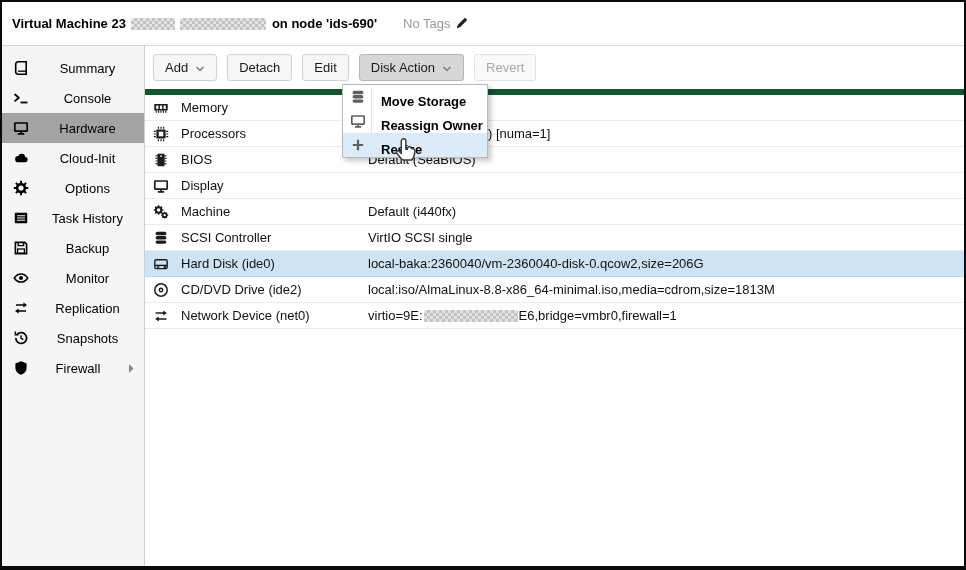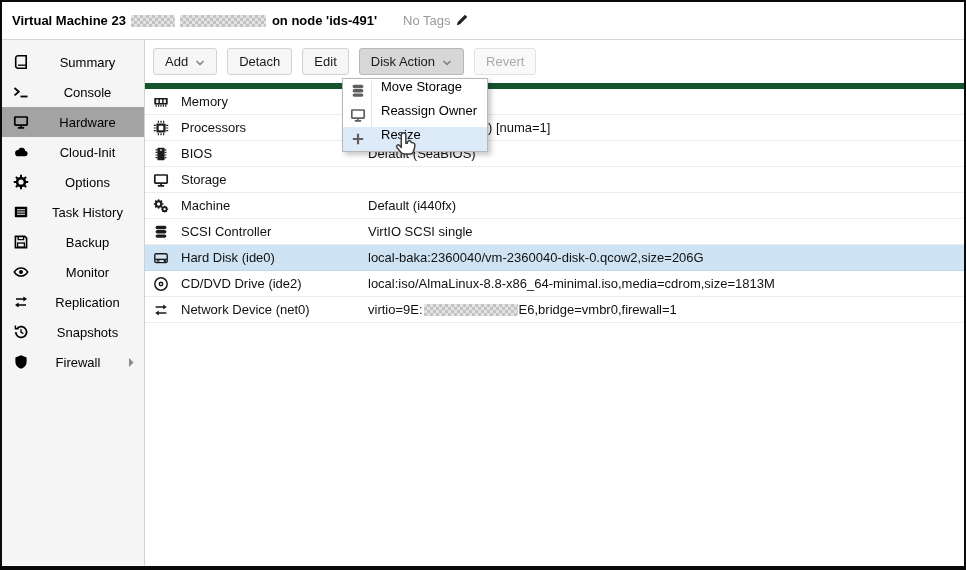--- a/index.html
+++ b/index.html
@@ -7,21 +7,21 @@
   body {
     font-family: "Liberation Sans", "DejaVu Sans", sans-serif;
     font-size: 13px; color: #111;
     background: #fff;
     border: 2px solid #0a0a0a;
     border-bottom-width: 4px;
     position: relative; overflow: hidden;
   }
   
   .titlebar {
-    height: 38px; background: #fff; border-bottom: 1px solid #d6d6d6;
+    height: 44px; background: #fff; border-bottom: 1px solid #d6d6d6;
     display: flex; align-items: center; padding: 16px 10px; white-space: nowrap;
   }
   .title-seg { font-weight: 700; font-size: 13px; color: #000; }
   .redact {
     display: inline-block; height: 12px; border-radius: 1px;
     background: repeating-conic-gradient(#c3c3c3 0% 25%, #e3e3e3 0% 50%) 0 0 / 6px 6px;
   }
   .redact.r-title-1 { width: 44px; margin: 0 5px; }
   .redact.r-title-2 { width: 86px; margin-right: 6px; }
   .redact.r-mac { width: 94px; height: 12px; margin: 0 1px; align-self: center; }
@@ -67,40 +67,40 @@
   .menu {
     position: absolute; left: 197px; top: 38px; width: 146px;
     background: #fff; border: 1px solid #b9b9b9;
     box-shadow: 3px 3px 5px rgba(0,0,0,0.22); z-index: 10;
   }
   .menu::before {
     content: ""; position: absolute; left: 28px; top: 2px; bottom: 2px;
     border-left: 1px solid #e4e4e4;
   }
   .menu-item {
-    height: 24px; display: flex; align-items: flex-start; position: relative;
-    padding-left: 38px; cursor: pointer; color: #000;
+    height: 24px; display: flex; align-items: flex-end; position: relative;
+    padding-left: 38px; cursor: pointer; color: #000; font-weight: bold;
   }
   .menu-item .m-icon {
     position: absolute; left: 7px; top: 50%; transform: translateY(-50%);
     color: #5f5f5f; display: inline-flex;
   }
   .menu-item.hovered { background: #dcebf7; }
   
   .cursor { position: absolute; left: 248px; top: 90px; z-index: 30; pointer-events: none; }
   .icn svg, .m-icon svg, .caret svg, .sub-arrow svg, .pencil svg, .cursor svg { display: block; }
 </style>
 </head>
 <body>
 
 <div class="titlebar">
   <span class="title-seg">Virtual Machine 23</span>
   <span class="redact r-title-1"></span>
   <span class="redact r-title-2"></span>
-  <span class="title-seg">on node 'ids-491'</span>
+  <span class="title-seg">on node 'ids-690'</span>
   <span class="tags">
     <span class="tags-label">No Tags</span>
     <span class="pencil">
       <svg width="14" height="14" viewBox="0 0 16 16">
           <path d="M2 14l1.1-3.7L11.4 2l2.6 2.6-8.3 8.3L2 14z" fill="currentColor"></path>
         </svg>
     </span>
   </span>
 </div>
 
@@ -301,21 +301,21 @@
         </div>
         <div class="hw-row">
           <span class="hw-icon">
             <svg width="16" height="16" viewBox="0 0 16 16">
               <g fill="none" stroke="currentColor" stroke-width="1.7">
                 <rect x="1.8" y="3" width="12.4" height="8.2" rx="0.6"></rect>
                 <path d="M8 11.2v1.8M4.8 13.8h6.4"></path>
               </g>
             </svg>
           </span>
-          <span class="hw-label">Storage</span>
+          <span class="hw-label">Display</span>
         </div>
         <div class="hw-row">
           <span class="hw-icon">
             <svg width="16" height="16" viewBox="0 0 16 16">
               <g fill="none" stroke="currentColor">
                 <circle cx="5.6" cy="6" r="2.7" stroke-width="2"></circle>
                 <path stroke-width="1.5" d="M5.6 1.2v1.7M5.6 9.1v1.7M.8 6h1.7M8.7 6h1.7M2.2 2.6l1.2 1.2M7.8 8.2 9 9.4M9 2.6 7.8 3.8M3.4 8.2 2.2 9.4"></path>
                 <circle cx="11.6" cy="11.2" r="2" stroke-width="1.7"></circle>
                 <path stroke-width="1.3" d="M11.6 7.8v1.2M11.6 13.4v1.2M8.2 11.2h1.2M14 11.2h1.2M9.2 8.8l.9.9M13.1 12.7l.9.9M14 8.8l-.9.9M10.1 12.7l-.9.9"></path>
               </g>

